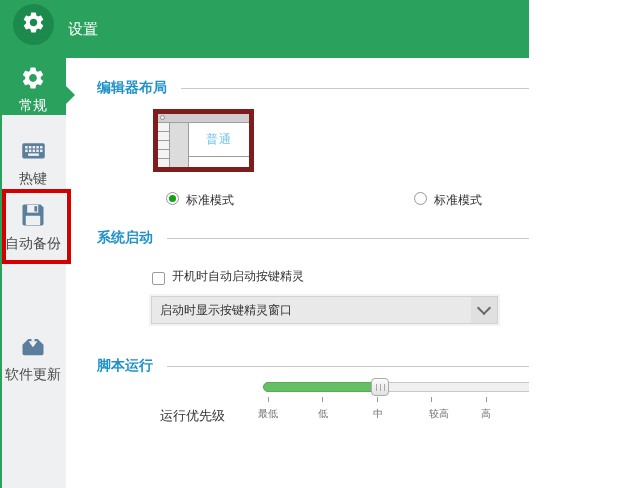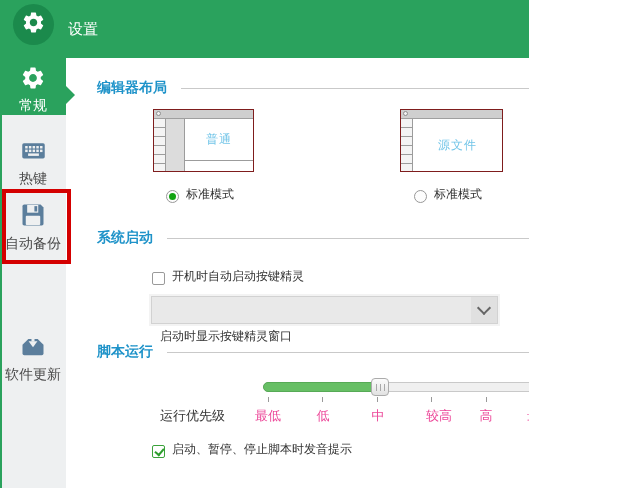--- a/index.html
+++ b/index.html
@@ -34,77 +34,77 @@
   .side-icon{display:inline-block;}
   
   .red-box{position:absolute;left:2px;top:189px;width:69px;height:75px;box-sizing:border-box;
     border:4px solid #d40000;z-index:20;pointer-events:none;}
   
   .sec-head{position:absolute;left:97px;width:521px;display:flex;align-items:center;}
   .sec-head .t{font-size:14px;font-weight:bold;color:#1f93c9;white-space:nowrap;}
   .sec-head .rule{flex:1;height:1px;background:#c9c9c9;margin-left:14px;}
   .sec1{top:79px;}
   .sec2{top:229px;}
-  .sec3{top:343px;}
-  
-  .thumb{position:absolute;top:109px;height:63px;box-sizing:border-box;border:1px solid #7f1d1d;
+  .sec3{top:357px;}
+  
+  .thumb{position:absolute;top:109px;height:63px;box-sizing:border-box;border:5px solid #7f1d1d;
     background:#fff;display:flex;flex-direction:column;cursor:pointer;}
   .thumb-left{left:153px;width:101px;}
   .thumb-right{left:400px;width:103px;}
   .thumb .titlebar{height:8px;background:#cfcfcf;border-bottom:1px solid #9f9f9f;position:relative;}
   .thumb .circ{position:absolute;left:2px;top:1px;width:5px;height:5px;border-radius:50%;
     background:#f2f2f2;border:1px solid #8f8f8f;box-sizing:border-box;}
   .thumb .body{flex:1;display:flex;}
   .thumb .colA{width:11px;border-right:1px solid #9c9c9c;
     background:repeating-linear-gradient(to bottom,#f4f4f4 0 8px,#9c9c9c 8px 9px);}
   .thumb .colB{width:18px;border-right:1px solid #9c9c9c;background:#dcdcdc;}
   .thumb .main{flex:1;display:flex;flex-direction:column;}
   .thumb .canvas{flex:1;display:flex;align-items:center;justify-content:center;
     font-size:12px;color:#72c5e8;letter-spacing:1px;}
   .thumb .statusbar{height:10px;border-top:1px solid #9c9c9c;background:#fff;}
   
-  .radio-row{position:absolute;top:186px;display:flex;align-items:flex-end;cursor:pointer;}
+  .radio-row{position:absolute;top:192px;display:flex;align-items:flex-start;cursor:pointer;}
   .radio-standard{left:166px;}
   .radio-simple{left:414px;}
   .radio{width:13px;height:13px;border-radius:50%;border:1px solid #989898;background:#fdfdfd;
     box-sizing:border-box;display:flex;align-items:center;justify-content:center;}
   .radio .dot{width:7px;height:7px;border-radius:50%;background:transparent;}
   .radio.selected .dot{background:#12a312;}
   .ctl-label{font-size:12px;color:#333;margin-left:7px;white-space:nowrap;}
   
   .check-row{position:absolute;display:flex;align-items:flex-end;cursor:pointer;}
   .check-autostart{left:152px;top:268px;}
   .check-sound{left:152px;top:441px;}
   .checkbox{width:13px;height:13px;border:1px solid #9a9a9a;border-radius:2px;background:#fff;
     box-sizing:border-box;position:relative;}
   .checkbox.checked{border-color:#3ba23b;}
   .checkbox.checked::after{content:"";position:absolute;left:2px;top:2px;width:7px;height:4px;
     border-left:2px solid #2d9e2d;border-bottom:2px solid #2d9e2d;transform:rotate(-50deg);}
   
   .dropdown{position:absolute;left:151px;top:296px;width:347px;height:28px;box-sizing:border-box;
     background:#e9e9e9;border:1px solid #d2d2d2;box-shadow:0 0 0 2px #f3f3f3;cursor:pointer;}
-  .dropdown .val{position:absolute;left:8px;top:0;line-height:26px;font-size:12px;color:#333;white-space:nowrap;margin-top:26px;}
+  .dropdown .val{position:absolute;left:8px;top:0;line-height:26px;font-size:12px;color:#333;white-space:nowrap;}
   .dropdown .chev-box{position:absolute;right:0;top:0;width:26px;height:26px;background:#e0e0e0;
     display:flex;align-items:center;justify-content:center;}
   .chev{width:8px;height:8px;border-right:2px solid #666;border-bottom:2px solid #666;
     transform:rotate(45deg);margin-top:-4px;}
   
   .slider-track{position:absolute;left:263px;top:382px;width:281px;height:10px;box-sizing:border-box;
     background:#f0f0f0;border:1px solid #c9c9c9;border-radius:5px;cursor:pointer;}
   .slider-fill{position:absolute;left:263px;top:382px;width:118px;height:10px;box-sizing:border-box;
     background:#67bf65;border:1px solid #57aa56;border-radius:5px 0 0 5px;}
   .slider-handle{position:absolute;left:371px;top:378px;width:18px;height:18px;box-sizing:border-box;
     border:1px solid #ababab;border-radius:4px;background:linear-gradient(#fbfbfb,#e2e2e2);
     display:flex;align-items:center;justify-content:center;cursor:grab;}
   .grip{width:7px;height:7px;border-left:1px solid #a8a8a8;border-right:1px solid #a8a8a8;
     background:linear-gradient(#a8a8a8,#a8a8a8) center/1px 100% no-repeat;}
   .ticks{position:absolute;left:268px;top:397px;width:273px;display:flex;justify-content:space-between;}
   .tick{width:1px;height:5px;background:#999;}
   .pri-label{position:absolute;left:160px;top:407px;font-size:13px;color:#333;}
-  .pri-scale span{position:absolute;top:407px;transform:translateX(-50%);font-size:13px;color:#ec4899;white-space:nowrap;}
+  .pri-scale span{position:absolute;top:407px;transform:translateX(-50%);font-size:10px;color:#737373;white-space:nowrap;}
   .pl0{left:268px;} .pl1{left:323px;} .pl2{left:378px;} .pl3{left:439px;} .pl4{left:486px;} .pl5{left:540px;}
 </style>
 </head>
 <body>
 
 <div id="app">
 
   <div class="header">
     <div class="logo-circle">
       <span>
@@ -190,31 +190,20 @@
     <div class="body">
       <div class="colA"></div>
       <div class="colB"></div>
       <div class="main">
         <div class="canvas">普通</div>
         <div class="statusbar"></div>
       </div>
     </div>
   </div>
 
-  <div class="thumb thumb-right">
-    <div class="titlebar">
-        <span class="circ"></span>
-      </div>
-    <div class="body">
-      <div class="colA"></div>
-      <div class="main">
-        <div class="canvas">源文件</div>
-      </div>
-    </div>
-  </div>
 
   <div class="radio-row radio-standard">
     <span class="radio selected">
         <span class="dot"></span>
       </span>
     <span class="ctl-label">标准模式</span>
   </div>
   <div class="radio-row radio-simple">
     <span class="radio">
         <span class="dot"></span>
@@ -262,18 +251,14 @@
   <div class="pri-label">运行优先级</div>
   <div class="pri-scale">
     <span class="pl0">最低</span>
     <span class="pl1">低</span>
     <span class="pl2">中</span>
     <span class="pl3">较高</span>
     <span class="pl4">高</span>
     <span class="pl5">最高</span>
   </div>
 
-  <div class="check-row check-sound">
-    <span class="checkbox checked"></span>
-    <span class="ctl-label">启动、暂停、停止脚本时发音提示</span>
-  </div>
 
 </div>
 
 </body></html>

